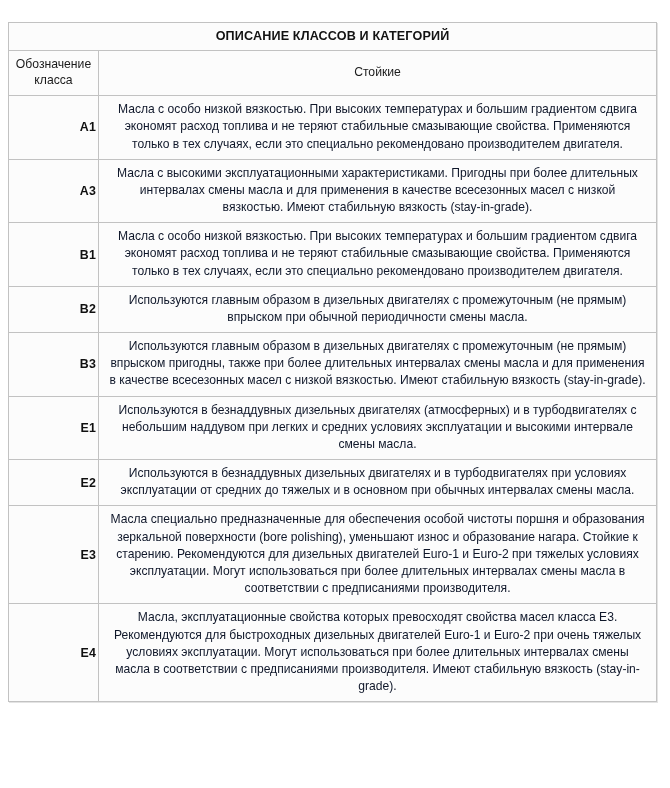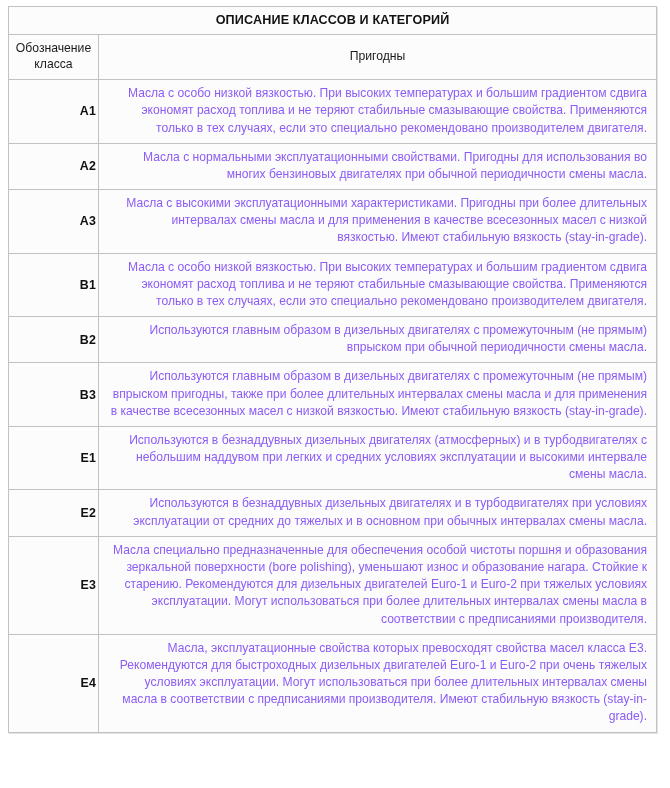--- a/index.html
+++ b/index.html
@@ -16,21 +16,21 @@
     color: #1a1a1a;
     -webkit-font-smoothing: antialiased;
   }
 
   .page {
     position: relative;
     width: 548px;
     height: 788px;
     background: #ffffff;
     box-sizing: border-box;
-    padding: 6px 14px 8px 8px;
+    padding: 22px 14px 8px 8px;
     border-radius: 7px;
   }
 
   .spec-table {
     width: 648px;
     border-collapse: collapse;
     table-layout: fixed;
     background: #fdfdfd;
     border: 1px solid #bfbfbf;
     box-shadow: 1px 1px 0 #e3e3e3;
@@ -76,59 +76,55 @@
   .class-cell {
     text-align: right;
     font-weight: bold;
     font-size: 12.4px;
     color: #101010;
     padding: 4px 2px;
     letter-spacing: 0.2px;
   }
 
   .desc-cell {
-    text-align: right;
+    text-align: center;
     font-size: 12.1px;
     line-height: 1.42;
-    color: #8b5cf6;
+    color: #0f172a;
     padding: 5px 9px 6px 9px;
   }
 </style>
 </head>
 <body>
 
 <div class="page">
 
   <table class="spec-table">
     <colgroup>
       <col class="col-class">
       <col class="col-desc">
     </colgroup>
 
     <thead>
       <tr>
         <th class="title-cell" colspan="2">ОПИСАНИЕ КЛАССОВ И КАТЕГОРИЙ</th>
       </tr>
       <tr>
         <th class="head-cell head-cell-class">Обозначение класса</th>
-        <th class="head-cell">Пригодны</th>
+        <th class="head-cell">Стойкие</th>
       </tr>
     </thead>
 
     <tbody>
 
       <tr>
         <td class="class-cell">A1</td>
         <td class="desc-cell">Масла с особо низкой вязкостью. При высоких температурах и большим градиентом сдвига экономят расход топлива и не теряют стабильные смазывающие свойства. Применяются только в тех случаях, если это специально рекомендовано производителем двигателя.</td>
       </tr>
 
-      <tr>
-        <td class="class-cell">A2</td>
-        <td class="desc-cell">Масла с нормальными эксплуатационными свойствами. Пригодны для использования во многих бензиновых двигателях при обычной периодичности смены масла.</td>
-      </tr>
 
       <tr>
         <td class="class-cell">A3</td>
         <td class="desc-cell">Масла с высокими эксплуатационными характеристиками. Пригодны при более длительных интервалах смены масла и для применения в качестве всесезонных масел с низкой вязкостью. Имеют стабильную вязкость (stay-in-grade).</td>
       </tr>
 
       <tr>
         <td class="class-cell">B1</td>
         <td class="desc-cell">Масла с особо низкой вязкостью. При высоких температурах и большим градиентом сдвига экономят расход топлива и не теряют стабильные смазывающие свойства. Применяются только в тех случаях, если это специально рекомендовано производителем двигателя.</td>
       </tr>

